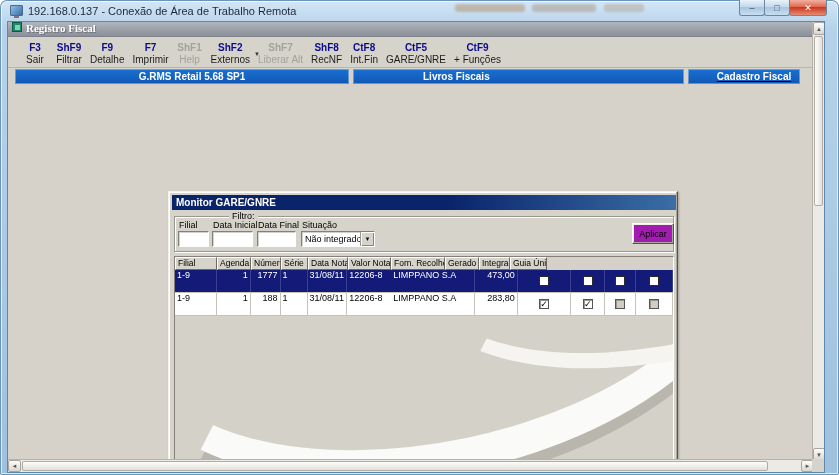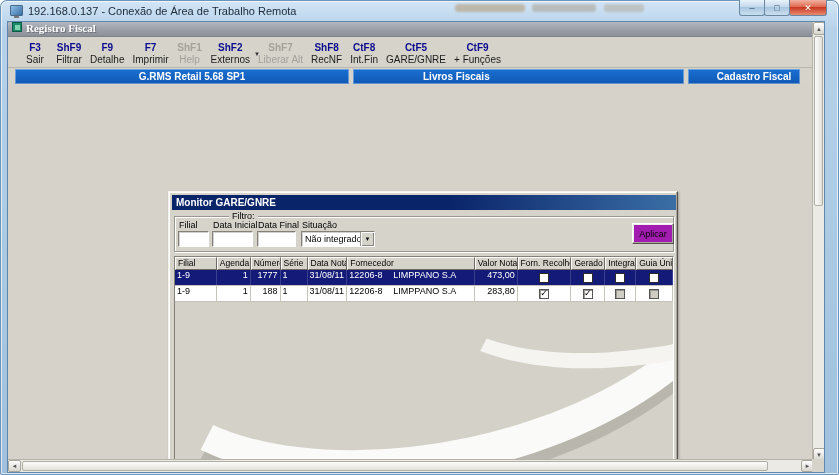--- a/index.html
+++ b/index.html
@@ -43,21 +43,21 @@
   .tb-label { font-size:10px; color:#1c1c1c; line-height:12px; white-space:nowrap; }
   .tb-item.tb-disabled .tb-key, .tb-item.tb-disabled .tb-label { color:#a3a29b; }
   .tb-caret { position:absolute; right:-6px; top:9px; font-size:6px; color:#333; }
 
   
   .banner { position:absolute; left:0; top:47px; width:806px; height:15px; }
   .banner-seg { position:absolute; top:0; height:15px; background:linear-gradient(180deg,#1a70d2,#1058b4); box-shadow:inset 0 0 0 1px rgba(255,255,255,.35); display:flex; align-items:center; justify-content:center; }
   .banner-seg span { font-size:10px; font-weight:bold; color:#ffffff; white-space:nowrap;margin-left:20px; }
   .seg-left { left:7px; width:334px; }
   .seg-center { left:345px; width:331px; justify-content:flex-start; padding-left:50px; }
-  .seg-right { left:680px; width:112px; }
+  .seg-right { left:680px; width:112px;text-decoration:underline; }
 
   
   .mdi { position:absolute; left:0; top:62px; width:806px; height:377px; background:#d6d2c9; }
 
   
   .dialog { position:absolute; left:160px; top:107px; width:510px; height:318px; background:#d6d3ca;
     border:1px solid; border-color:#f4f2ec #55534c #55534c #f4f2ec;
     box-shadow: inset -1px -1px 0 #a9a69d, inset 1px 1px 0 #ffffff, 1px 1px 2px rgba(0,0,0,.25); }
   .dlg-titlebar { position:absolute; left:3px; top:3px; width:504px; height:15px;
     background:linear-gradient(90deg,#0a246a 0%,#0a246a 55%,#3a6ea5 100%);
@@ -86,21 +86,21 @@
   .list { position:absolute; left:5px; top:64px; width:500px; height:220px;
     border:1px solid; border-color:#848078 #fff #fff #848078; background:#d4d1c8; overflow:hidden; }
   .swoosh { position:absolute; border-radius:50%; border:26px solid transparent; }
   .sw-shadow { left:-70px; top:-142px; width:660px; height:370px; border-bottom:30px solid #b9b6ad; transform:rotate(-12deg); }
   .sw-a { left:-64px; top:-150px; width:650px; height:366px; border-bottom:32px solid #fafaf8; transform:rotate(-12deg); }
   .sw-b { left:230px; top:-170px; width:540px; height:270px; border-width:14px; border-bottom:16px solid #f5f4f0; transform:rotate(-14deg); }
   .sw-c { left:-90px; top:120px; width:430px; height:250px; border-width:10px; border-bottom:12px solid #f1f0ec; transform:rotate(-9deg); }
 
   .thead { position:relative; display:flex; height:13px; }
   .th { background:#d6d3ca; border:1px solid; border-color:#ffffff #6d6a63 #6d6a63 #ffffff; font-size:8.5px; line-height:11px; padding:0 2px; white-space:nowrap; overflow:hidden; }
-  .tr { position:relative; display:flex; height:16px; background:#fff; border-bottom:1px solid #c6c3ba; }
+  .tr { position:relative; display:flex; height:23px; background:#fff; border-bottom:1px solid #c6c3ba; }
   .tr.selected { background:#131a78; color:#fff; }
   .td { font-size:9px; line-height:11px; padding:0 2px; border-right:1px solid #c6c3ba; white-space:nowrap; overflow:hidden; }
   .tr.selected .td { border-right-color:#3a4090; }
   .td.r { text-align:right; }
   .td.c { display:flex; align-items:center; justify-content:center; padding:0; }
   .forn-code { display:inline-block; width:44px; }
 
   .checkbox { width:10px; height:10px; background:#fff; border:1px solid #555; box-shadow:inset 1px 1px 0 #9a978e; display:flex; align-items:center; justify-content:center; font-size:9px; line-height:9px; color:#000; }
   .checkbox.disabled { background:#d0cdc4; }
   .tr.selected .checkbox { background:#fff; box-shadow:none; border-color:#2a2a2a; }
@@ -238,21 +238,20 @@
           <div class="swoosh sw-shadow"></div>
           <div class="swoosh sw-a"></div>
           <div class="swoosh sw-b"></div>
           <div class="swoosh sw-c"></div>
           <div class="thead" id="thead">
               <div class="th" style="width: 42px;">Filial</div>
               <div class="th" style="width: 34px;">Agenda</div>
               <div class="th" style="width: 30px;">Número d.</div>
               <div class="th" style="width: 27px;">Série</div>
               <div class="th" style="width: 40px;">Data Nota</div>
-              <div class="th" style="width: 128px;">Fornecedor</div>
               <div class="th" style="width: 43px;">Valor Nota</div>
               <div class="th" style="width: 54px;">Forn. Recolhe</div>
               <div class="th" style="width: 34px;">Gerado</div>
               <div class="th" style="width: 31px;">Integrado</div>
               <div class="th" style="width: 37px;">Guia Única</div>
             </div>
           <div id="tbody">
               <div class="tr selected">
                 <div class="td " style="width: 42px;">1-9</div>
                 <div class="td r" style="width: 34px;">1</div>

